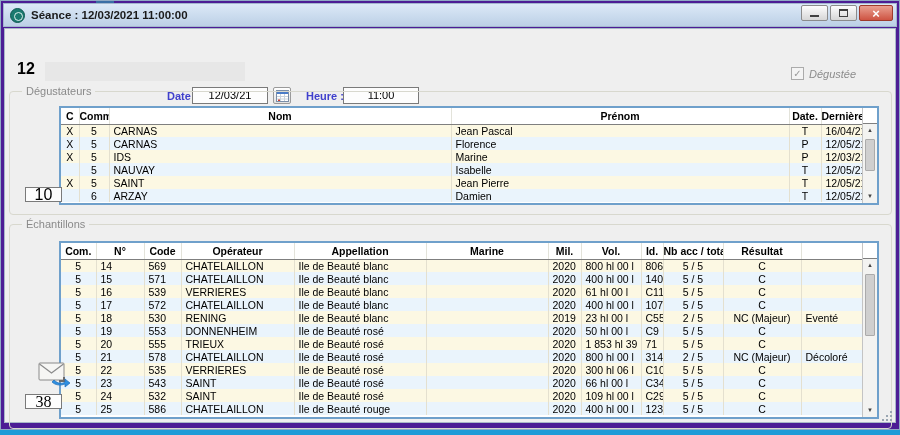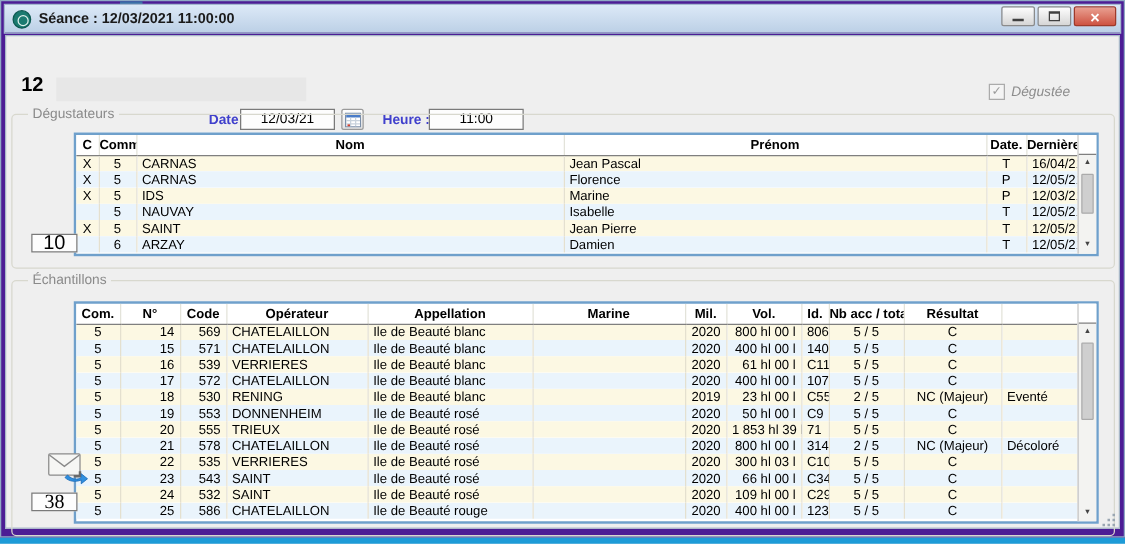--- a/index.html
+++ b/index.html
@@ -57,21 +57,21 @@
   #grid-ech { left:58px; top:240px; width:820px; height:178px; }
   .tbl-area { flex:1; overflow:hidden; }
   table { border-collapse:collapse; table-layout:fixed; width:801px; }
   th { height:16px; background:#FFFFFF; font-size:10.5px; font-weight:bold; color:#000;
        border-bottom:1px solid #7F7F7F; border-right:1px solid #E3E3DA; text-align:center;
        overflow:hidden; white-space:nowrap; }
   td { height:13px; font-size:10.5px; color:#000; border-right:1px solid #E4E0CF;
        padding:0 4px; overflow:hidden; white-space:nowrap; }
   tbody tr:nth-child(odd)  td { background:#FCF8E3; }
   tbody tr:nth-child(even) td { background:#EAF4FC; }
-  td.al { text-align:left; } td.ar { text-align:right; } td.ac { text-align:center; }
+  td.al { text-align:left; } td.ar { } td.ac { text-align:center; }
 
   
   .vs { width:15px; border-left:1px solid #C4C4C4; background:#F3F3F1; display:flex; flex-direction:column; }
   .vs-spacer { height:16px; background:#FFFFFF; border-bottom:1px solid #7F7F7F; }
   .vs-track { flex:1; position:relative; }
   .vs-arrow { position:absolute; left:0; width:100%; height:13px; font-size:6px; color:#444;
               text-align:center; line-height:13px; }
   .vs-up { top:0; } .vs-dn { bottom:0; }
   .vs-thumb { position:absolute; left:2px; width:10px; background:#CFCFCF; border:1px solid #ABABAB; border-radius:1px; }
   #grid-deg .vs-thumb { top:15px; height:32px; }
@@ -385,21 +385,21 @@
               <td class="al">Décoloré</td>
             </tr>
             <tr>
               <td class="ac">5</td>
               <td class="ar">22</td>
               <td class="ar">535</td>
               <td class="al">VERRIERES</td>
               <td class="al">Ile de Beauté rosé</td>
               <td class="al"></td>
               <td class="ar">2020</td>
-              <td class="ar">300 hl 03 l</td>
+              <td class="ar">300 hl 06 l</td>
               <td class="al">C10</td>
               <td class="ac">5 / 5</td>
               <td class="ac">C</td>
               <td class="al"></td>
             </tr>
             <tr>
               <td class="ac">5</td>
               <td class="ar">23</td>
               <td class="ar">543</td>
               <td class="al">SAINT</td>

